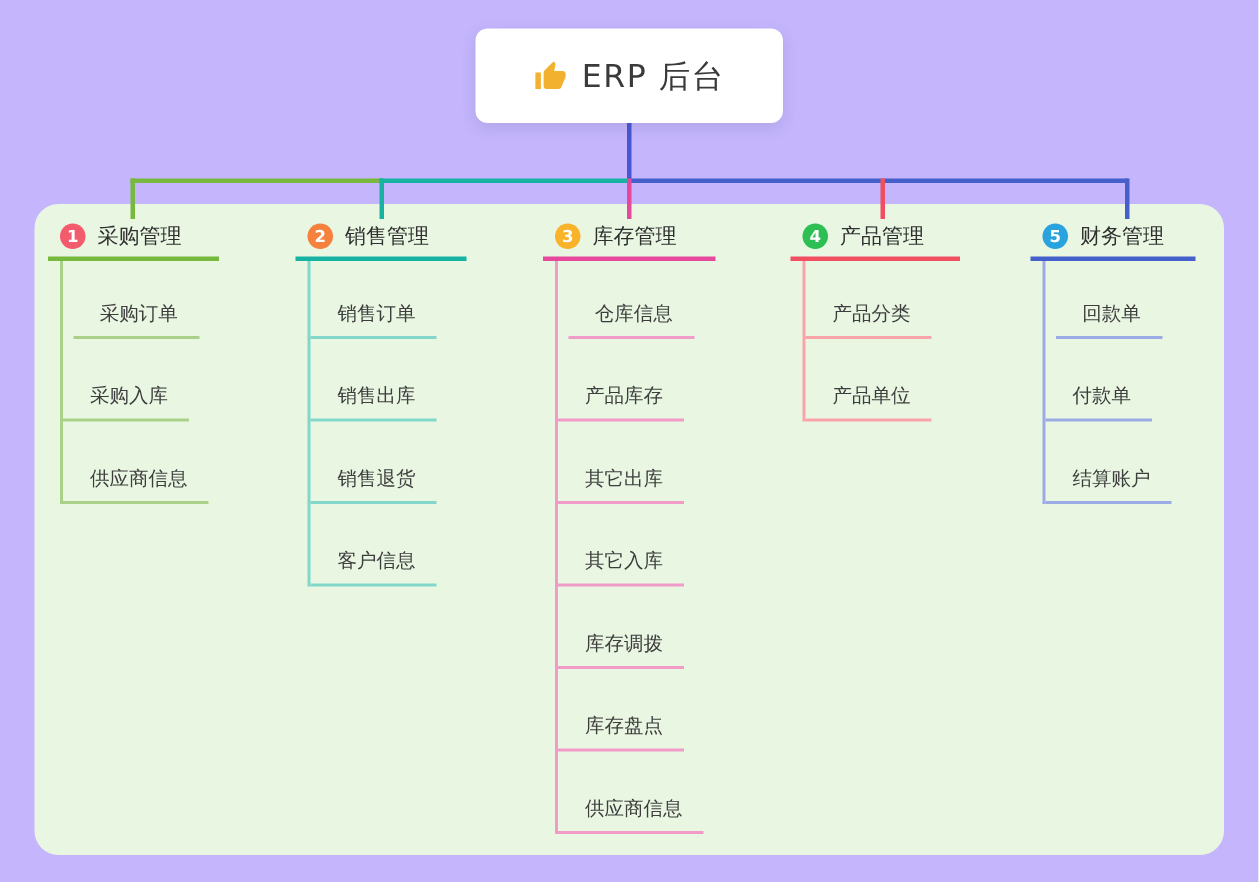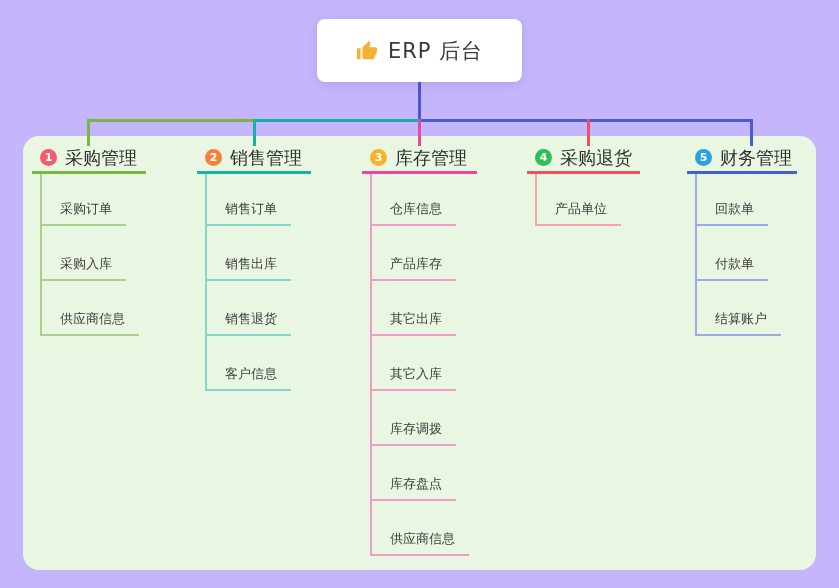--- a/index.html
+++ b/index.html
@@ -77,36 +77,36 @@
     border-radius: 50%;
     background: var(--badge, #999);
     color: #ffffff;
     font-size: 11px;
     font-weight: bold;
     line-height: 17px;
     text-align: center;
     flex: 0 0 auto;
   }
   .branch-label {
-    font-size: 18px;
+    font-size: 14px;
     color: #2f2f2f;
     white-space: nowrap;
   }
 
   .children {
     margin-left: 8px;
     border-left: 2px solid var(--light, #ccc);
     width: fit-content;
   }
   .child-row {
     height: 55px;
     display: flex;
     align-items: flex-end;
   }
-  .child-row:first-child { height: 52px; }
+  .child-row:first-child { height: 52px; justify-content: center; }
   .child-label {
     font-size: 13px;
     color: #3d3d3d;
     white-space: nowrap;
     padding: 0 14px 6px 18px;
     border-bottom: 2px solid var(--light, #ccc);
   }
 </style>
 </head>
 <body>
@@ -199,23 +199,26 @@
         </div>
       <div class="child-row">
           <span class="child-label">供应商信息</span>
         </div>
     </div>
   </div>
 
   <div class="branch branch-4">
     <div class="branch-header">
       <span class="badge">4</span>
-      <span class="branch-label">采购退货</span>
-    </div>
-    <div class="children">
+      <span class="branch-label">产品管理</span>
+    </div>
+    <div class="children">
+      <div class="child-row">
+          <span class="child-label">产品分类</span>
+        </div>
       <div class="child-row">
           <span class="child-label">产品单位</span>
         </div>
     </div>
   </div>
 
   <div class="branch branch-5">
     <div class="branch-header">
       <span class="badge">5</span>
       <span class="branch-label">财务管理</span>

